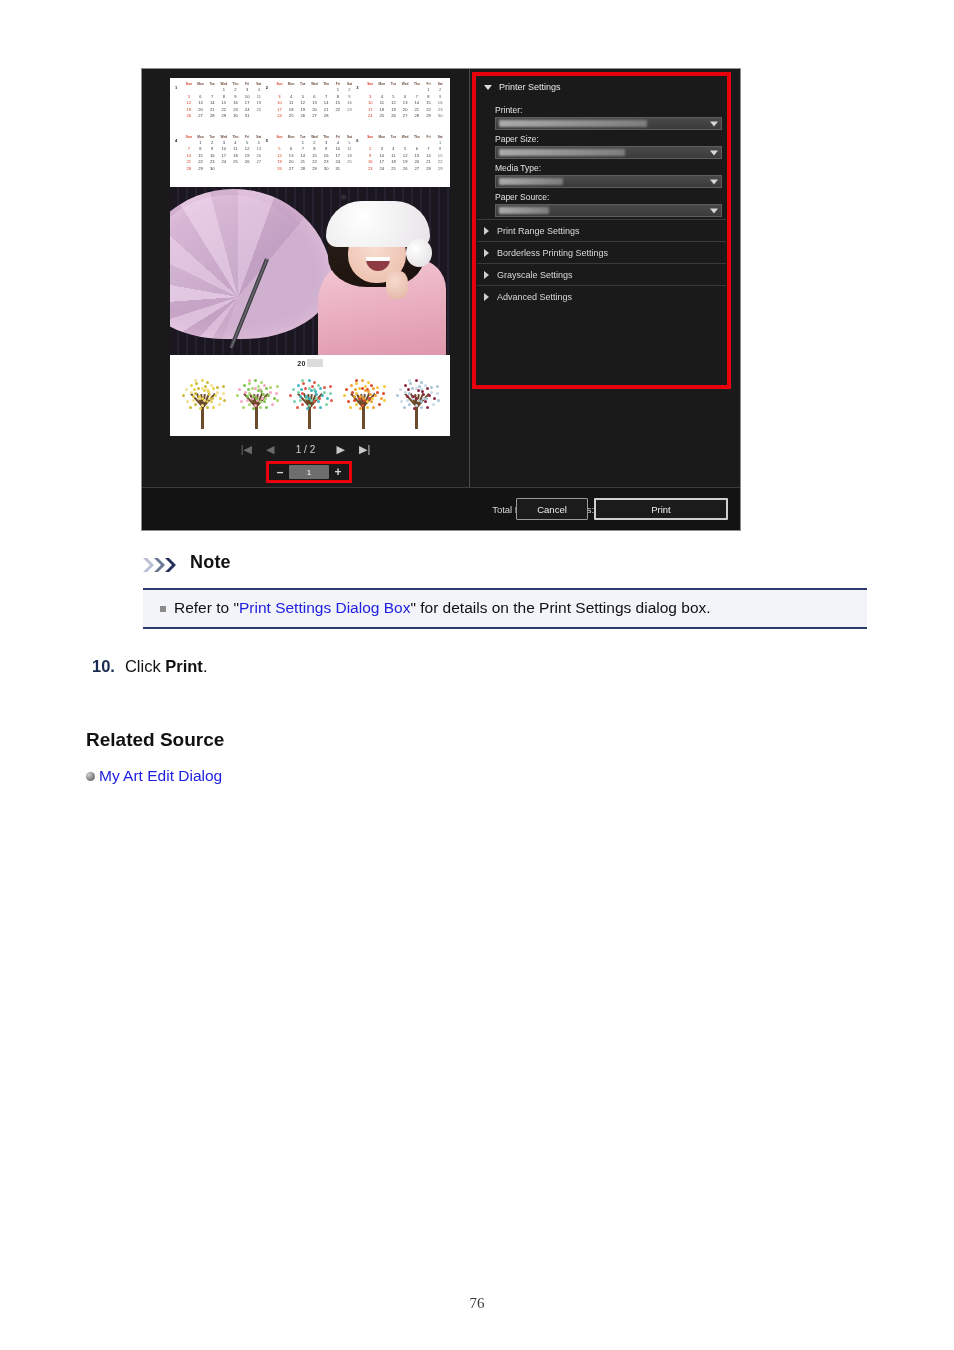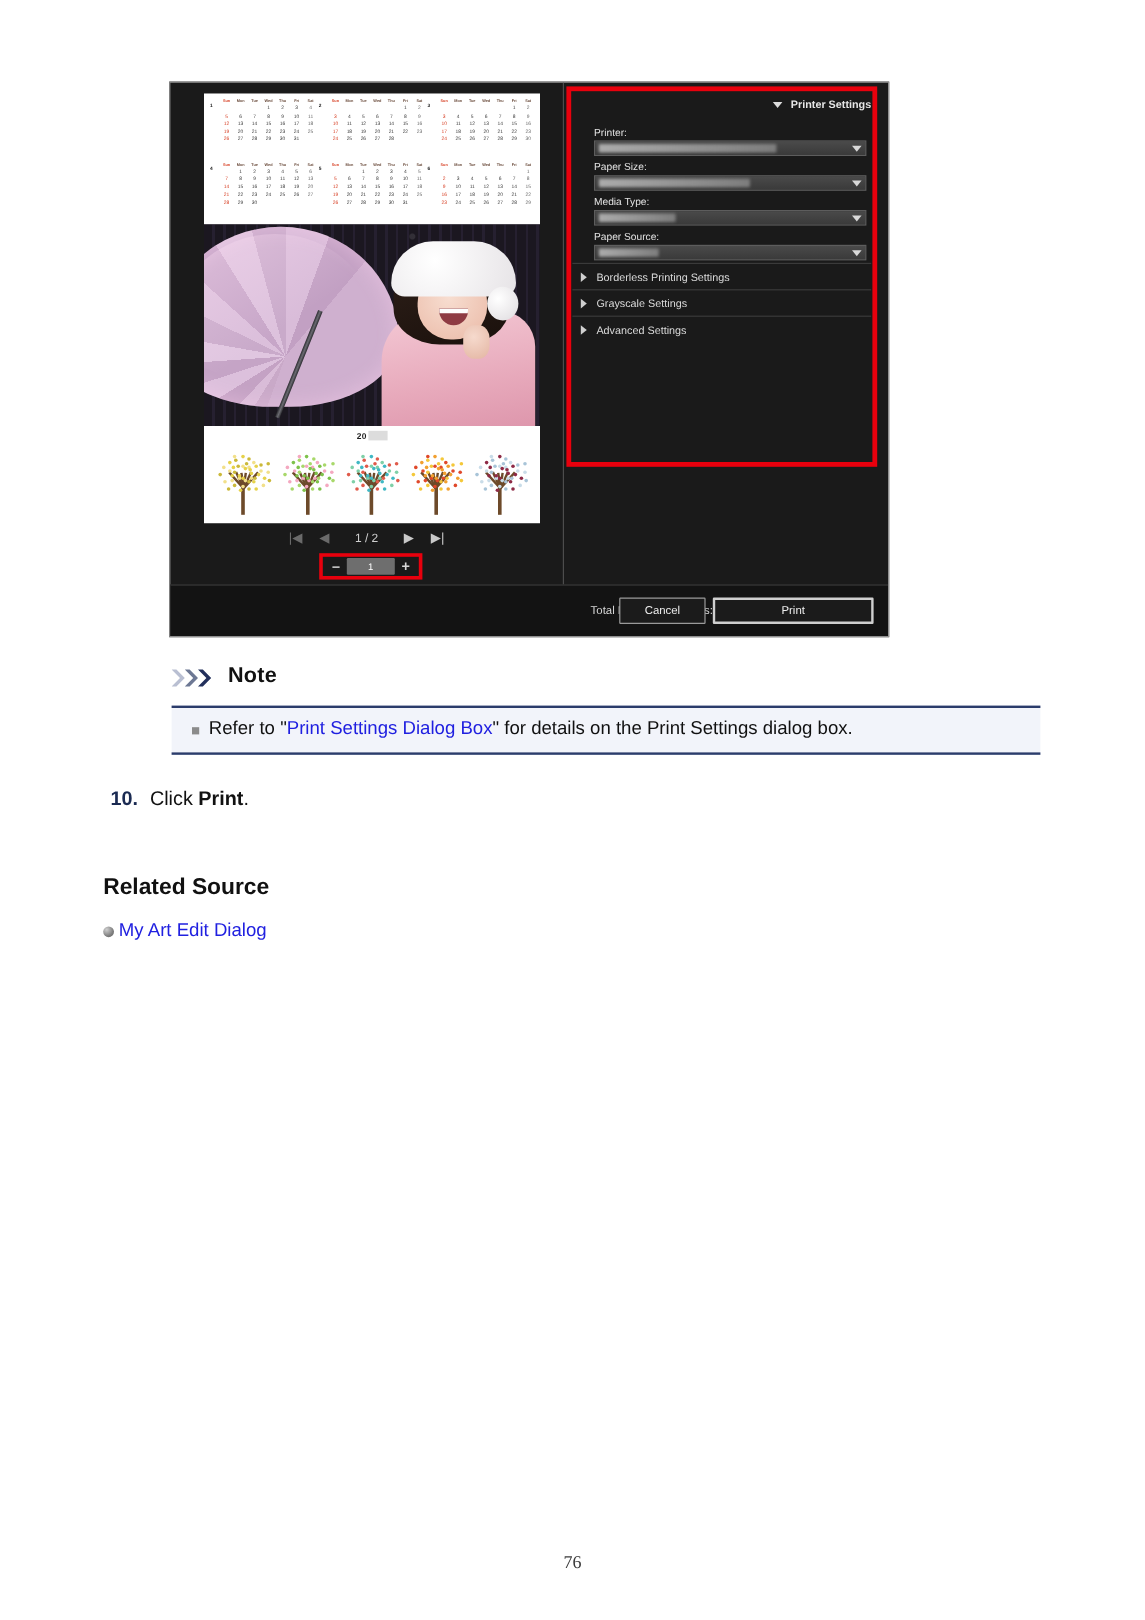--- a/index.html
+++ b/index.html
@@ -344,22 +344,21 @@
     width: 249px;
   }
   .sec-head {
     display: flex;
     align-items: center;
     gap: 7px;
     height: 20px;
     padding-left: 7px;
     color: #e7e7e7;
     font-size: 9px;
-    font-weight: bold;
-    justify-content: flex-end;
+    font-weight: normal;
   }
   .tri-down {
     width: 0; height: 0;
     border-left: 4.5px solid transparent;
     border-right: 4.5px solid transparent;
     border-top: 5.5px solid #dcdcdc;
   }
   .tri-right {
     width: 0; height: 0;
     border-top: 4.5px solid transparent;
@@ -1239,20 +1238,24 @@
             <div class="field-label">Paper Source:</div>
             <div class="combo">
               <span class="redacted" style="width: 50px;"></span>
               <span class="arrow"></span>
             </div>
           </div>
 
         <div id="collapsed-sections">
             <div class="sec-collapsed">
               <span class="tri-right"></span>
+              <span>Print Range Settings</span>
+            </div>
+            <div class="sec-collapsed">
+              <span class="tri-right"></span>
               <span>Borderless Printing Settings</span>
             </div>
             <div class="sec-collapsed">
               <span class="tri-right"></span>
               <span>Grayscale Settings</span>
             </div>
             <div class="sec-collapsed">
               <span class="tri-right"></span>
               <span>Advanced Settings</span>
             </div>

